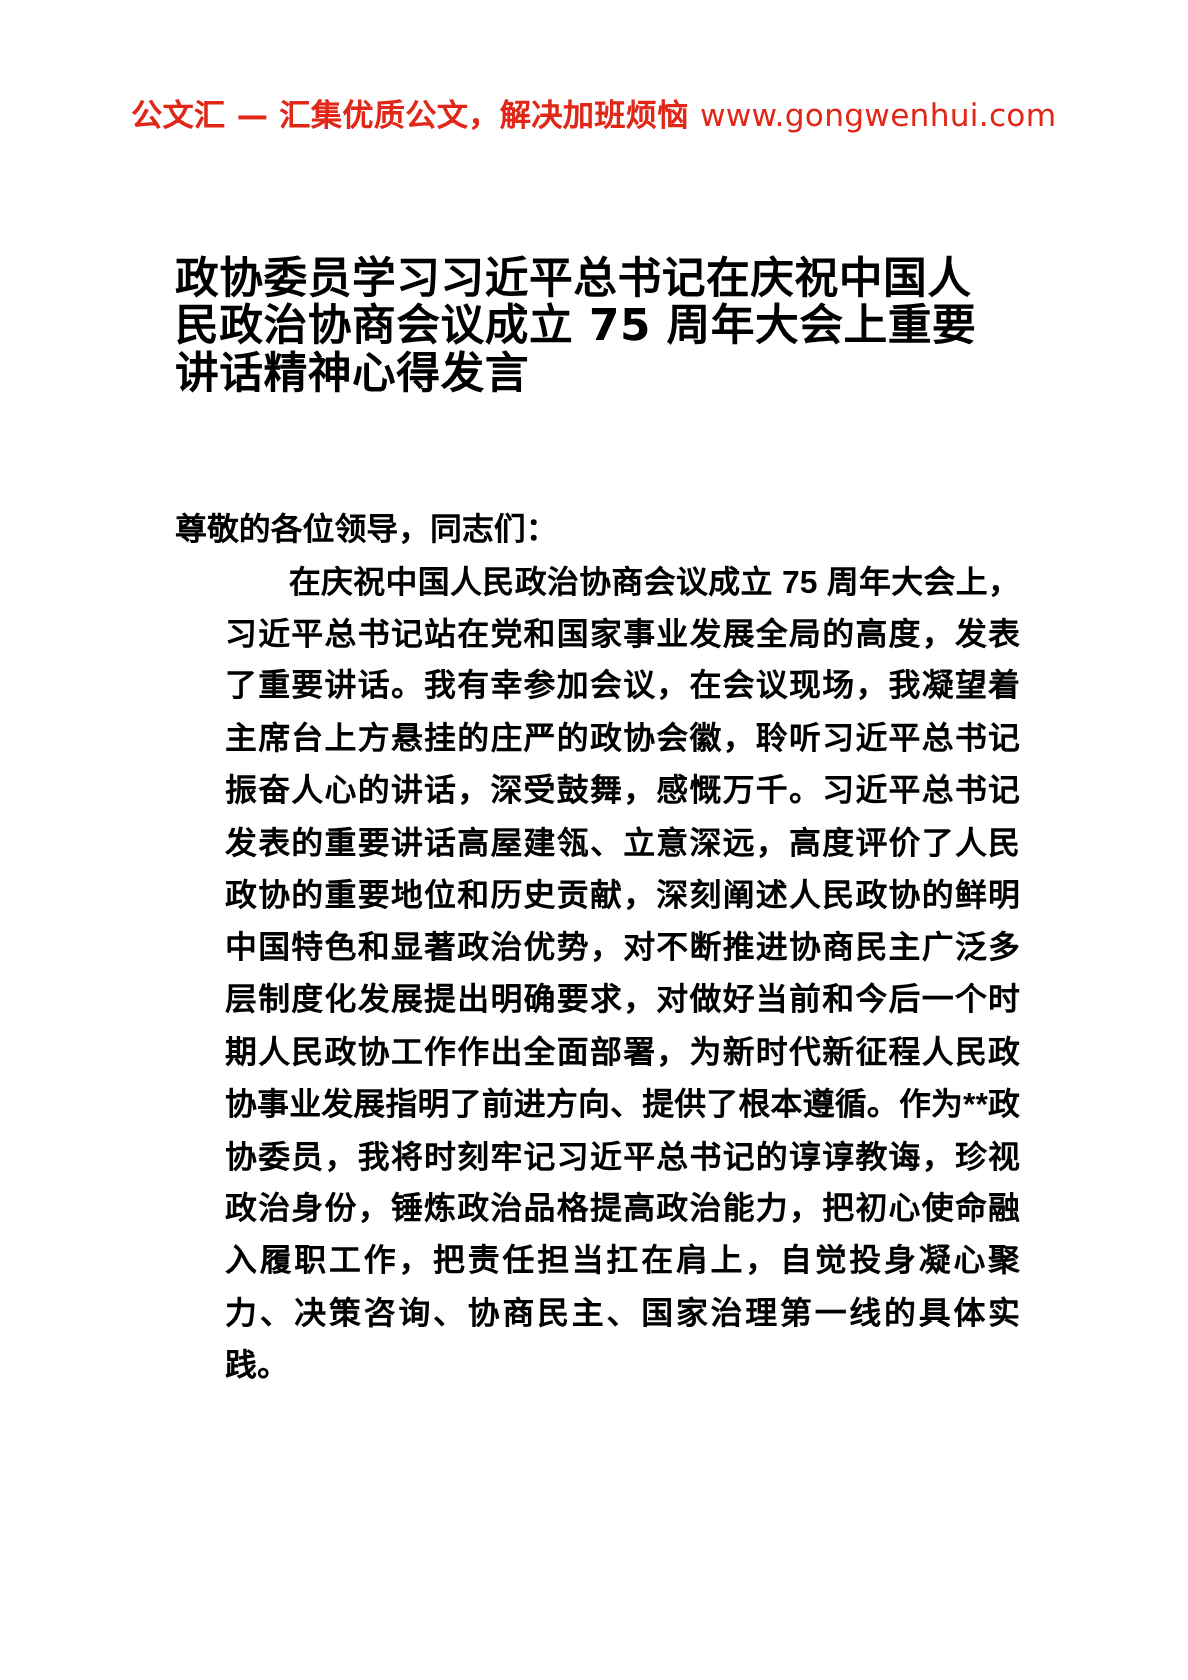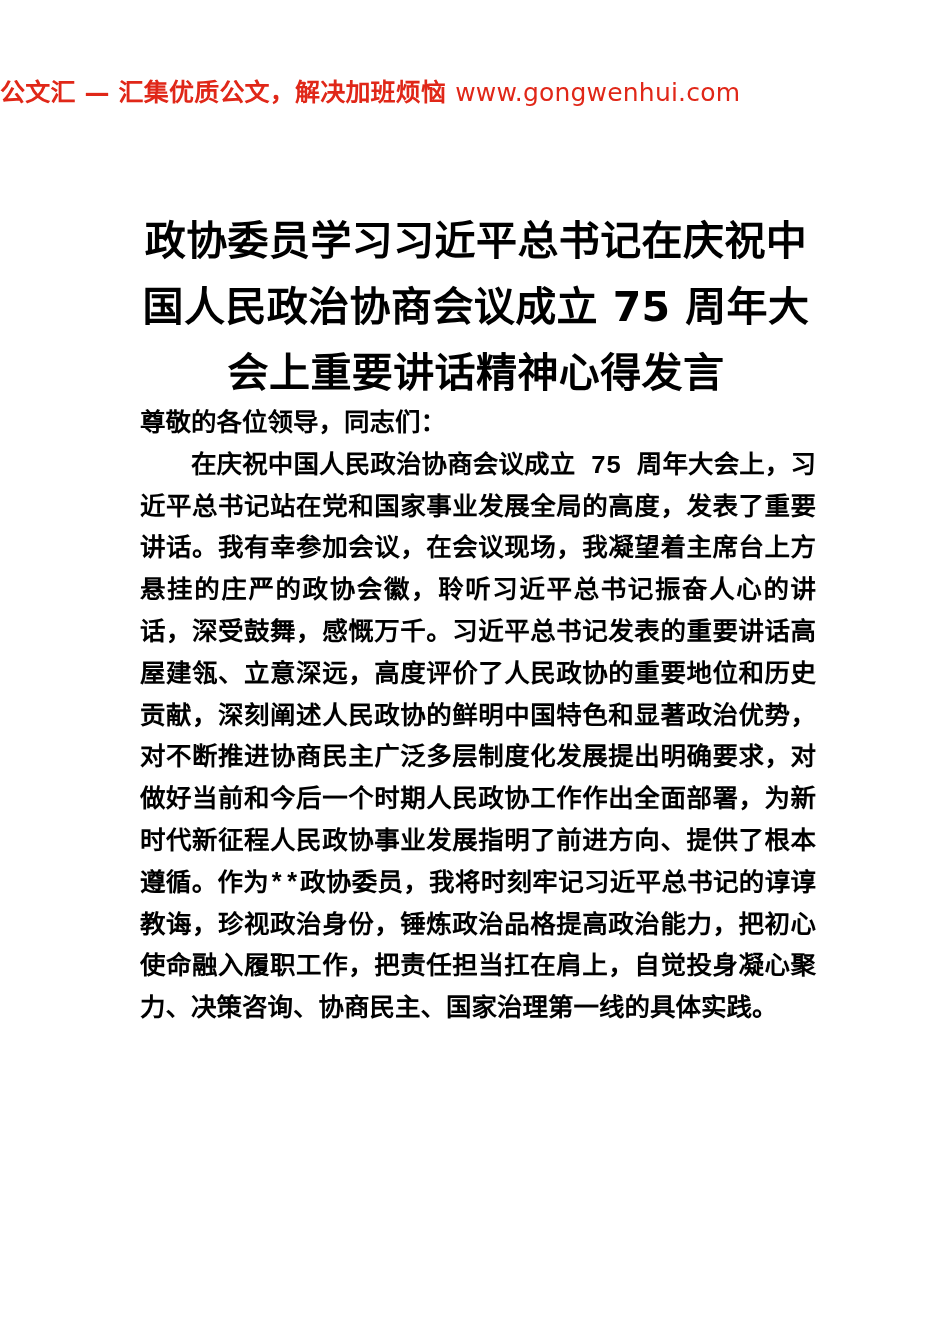--- a/index.html
+++ b/index.html
@@ -25,21 +25,21 @@
     box-sizing: border-box;
     background: #ffffff;
   }
 
   
   .site-banner {
     position: absolute;
     top: 78px;
     left: 0;
     width: 950px;
-    text-align: left;
+    text-align: center;
     white-space: nowrap;
     font-size: 25px;
     font-weight: 600;
     letter-spacing: 0.2px;
     line-height: 1.2;
     color: #e02718;
     font-family: "DejaVu Sans", "Liberation Sans", sans-serif;
   }
   .site-banner .banner-cn {
     font-size: 25px;
@@ -50,55 +50,56 @@
     font-weight: 500;
     font-family: "DejaVu Sans", "Liberation Sans", sans-serif;
   }
 
   
   .doc-title {
     position: absolute;
     top: 181px;
     left: 140px;
     width: 672px;
-    text-align: center;
-    font-size: 41px;
+    text-align: left;
+    font-size: 35px;
     font-weight: 700;
-    line-height: 66px;
+    line-height: 38px;
     letter-spacing: 0.4px;
     color: #000000;
     font-family: "DejaVu Sans", "Liberation Sans", sans-serif;
   }
 
   
   .doc-body {
     position: absolute;
     top: 404px;
     left: 140px;
     width: 676px;
     font-size: 25.5px;
     font-weight: 600;
     line-height: 41.8px;
     text-align: justify;
     text-justify: inter-character;
     letter-spacing: 0px;
     color: #000000;
-    font-family: Liberation Mono, monospace;
+    font-family: Liberation Sans, sans-serif;
   }
 
   .doc-body p {
     margin: 0;
     padding: 0;
     text-align: justify;
     text-justify: inter-character;
     white-space: normal;
   }
 
   .doc-body p.indent {
     text-indent: 2em;
+    margin-left: 40px;
   }
 
   .doc-body p.salutation {
     text-indent: 0;
   }
 </style>
 </head>
 <body>
 
 <div class="page">

